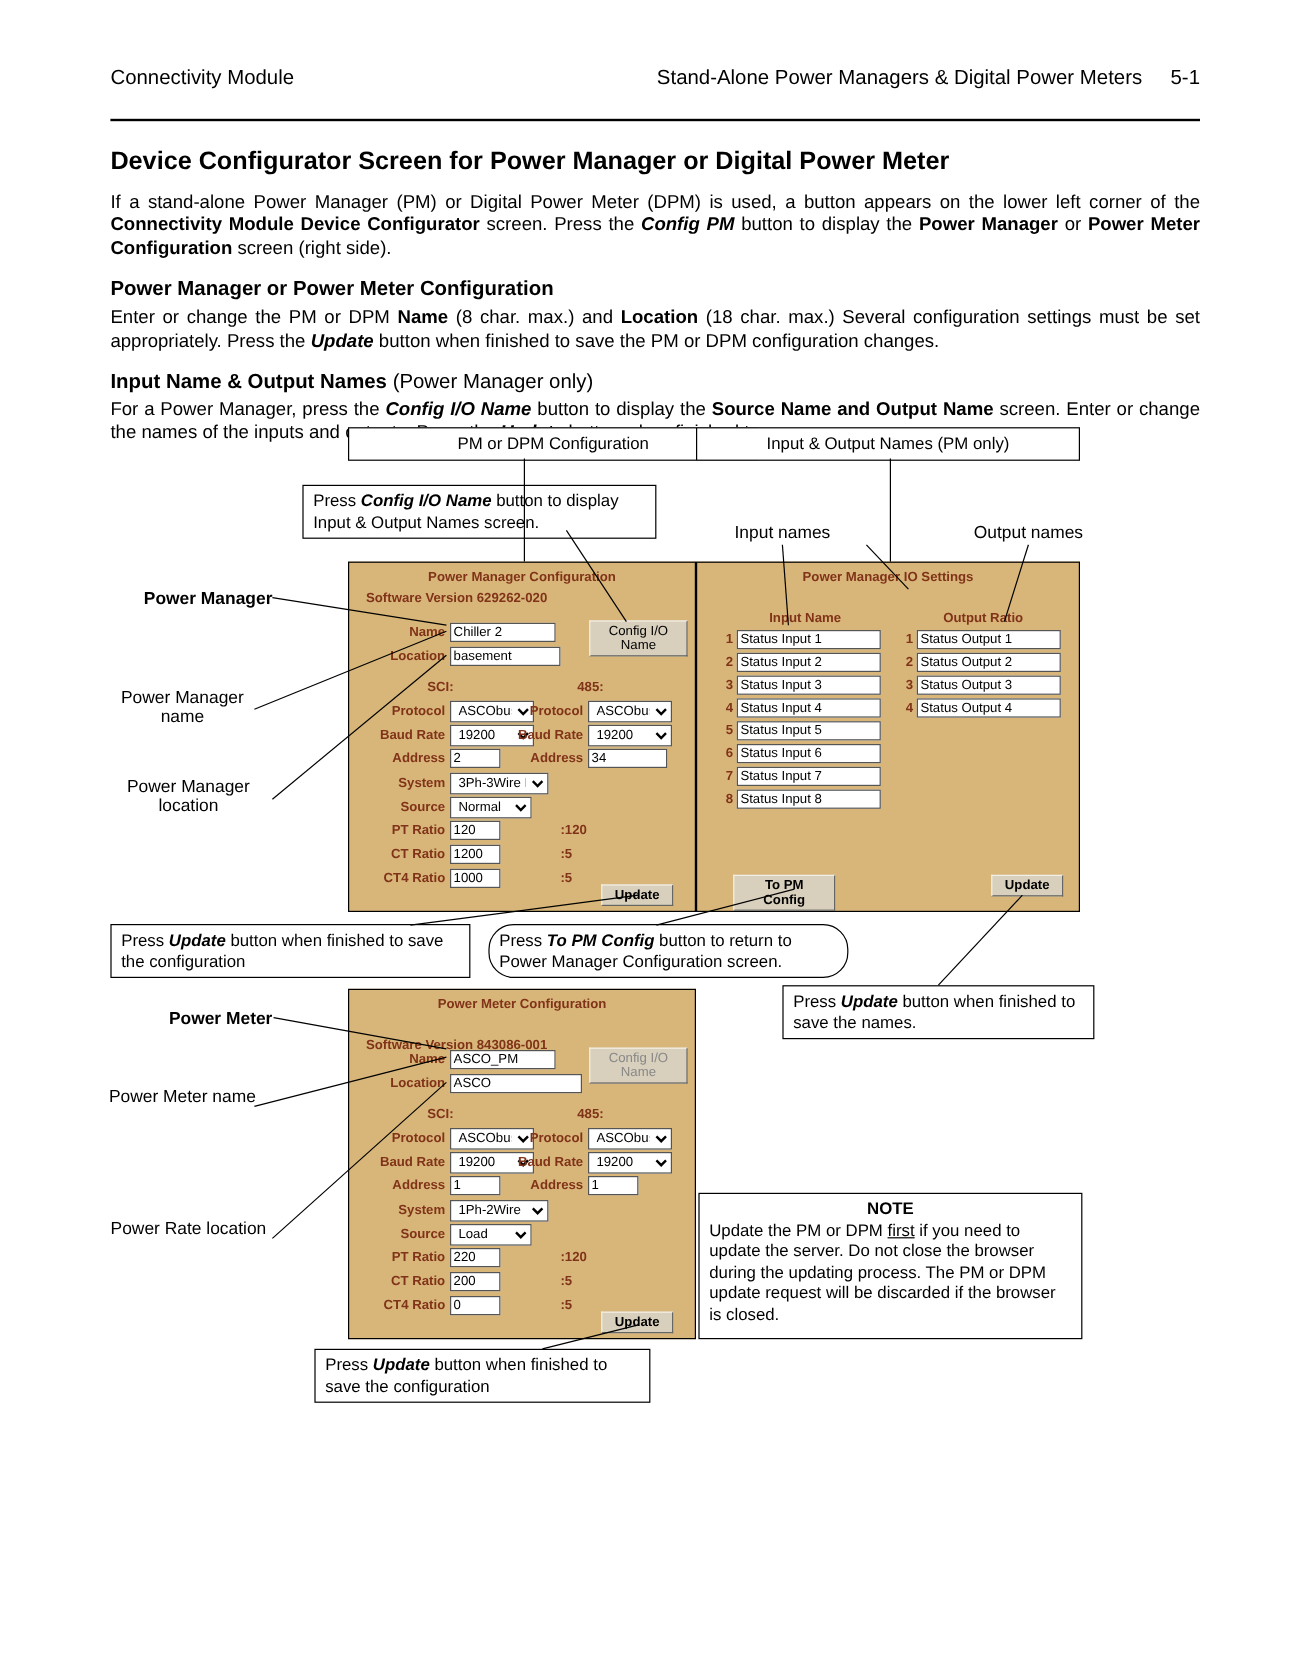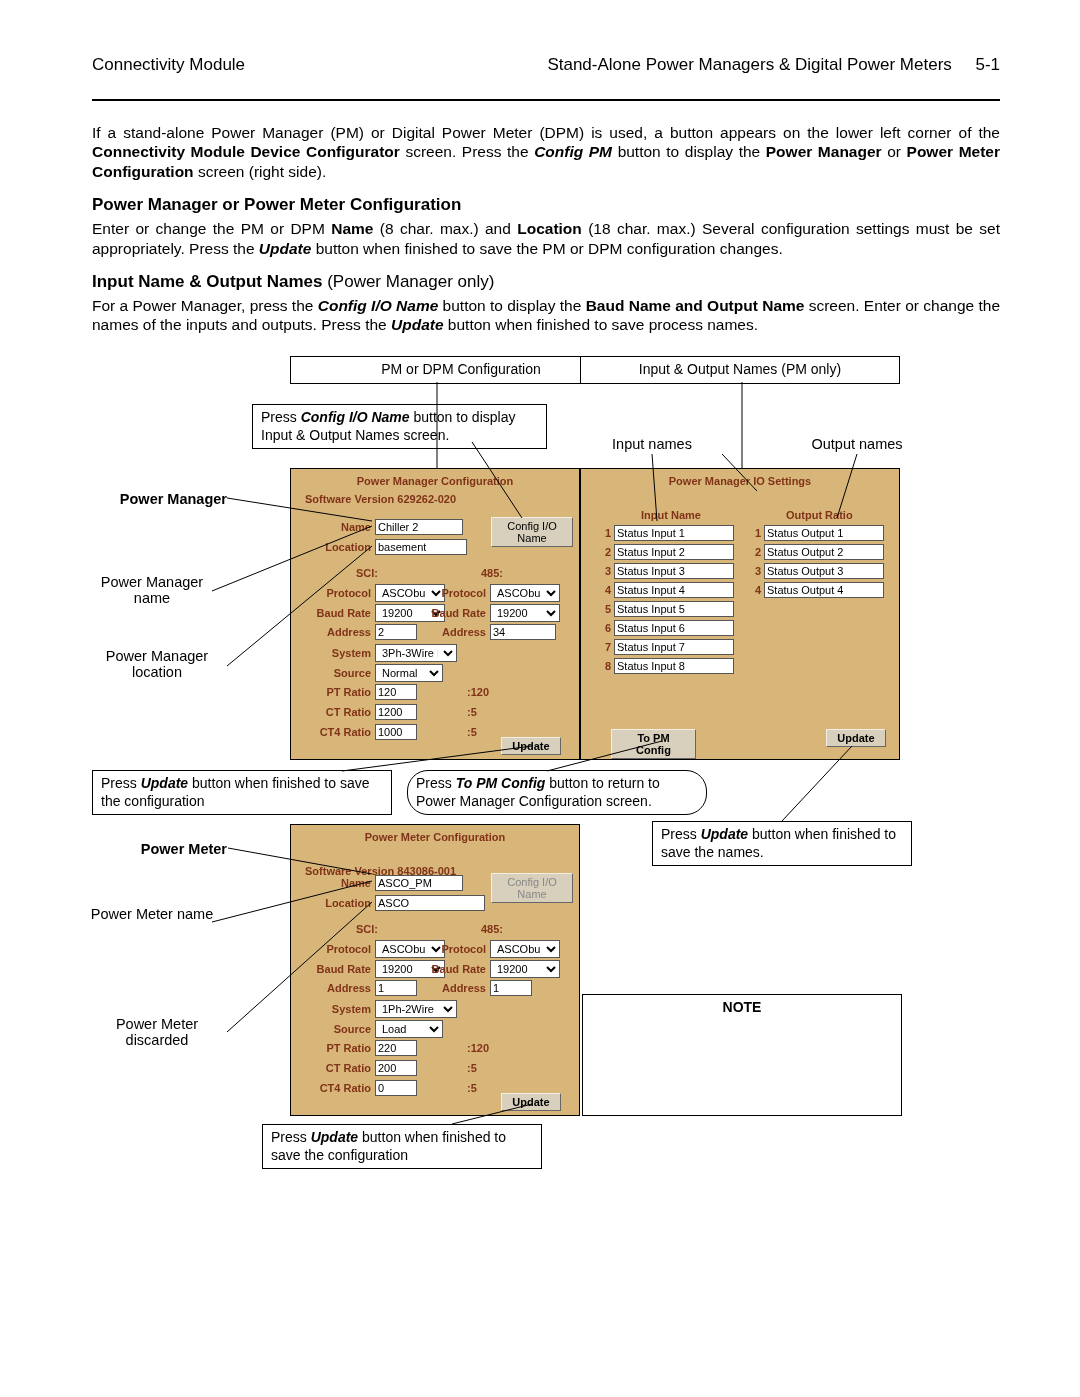--- a/index.html
+++ b/index.html
@@ -177,34 +177,35 @@
 
   <div class="header-row">
     <span>Connectivity Module</span>
     <span>
       <span>Stand-Alone Power Managers &amp; Digital Power Meters</span>&nbsp;&nbsp;&nbsp;&nbsp;
       <span>5-1</span>
     </span>
   </div>
   <div class="hr"></div>
 
+  <h1>Device Configurator Screen for Power Manager or Digital Power Meter</h1>
   <p class="body">
     <span>If a stand-alone Power Manager (PM) or Digital Power Meter (DPM) is used, a button appears on the lower left corner of the </span><b>Connectivity Module Device Configurator</b><span> screen.  Press the </span><b><i>Config PM</i></b><span> button to display the </span><b>Power Manager</b><span> or </span><b>Power Meter Configuration</b><span> screen (right side).</span>
   </p>
 
   <h2>Power Manager or Power Meter Configuration</h2>
   <p class="body">
     <span>Enter or change the PM or DPM </span><b>Name</b><span> (8 char. max.) and </span><b>Location</b><span> (18 char. max.)  Several configuration settings must be set appropriately.  Press the </span><b><i>Update</i></b><span> button when finished to save the PM or DPM configuration changes.</span>
   </p>
 
   <h2>
     <span style="font-weight:bold">Input Name &amp; Output Names </span><span style="font-weight:normal">(Power Manager only)</span>
   </h2>
   <p class="body">
-    <span>For a Power Manager, press the </span><b><i>Config I/O Name</i></b><span> button to display the </span><b>Baud Name and Output Name</b><span> screen. Enter or change the names of the inputs and outputs. Press the </span><b><i>Update</i></b><span> button when finished to save process names.</span>
+    <span>For a Power Manager, press the </span><b><i>Config I/O Name</i></b><span> button to display the </span><b>Source Name and Output Name</b><span> screen. Enter or change the names of the inputs and outputs. Press the </span><b><i>Update</i></b><span> button when finished to save process names.</span>
   </p>
 
   <div class="figure-area">
 
     <div class="callout" style="left:198px; top:0px; width:342px; text-align:center;">PM or DPM Configuration</div>
     <div class="callout" style="left:160px; top:48px; width:295px;">
       <span>Press </span><b><i>Config I/O Name</i></b><span> button to display Input &amp; Output Names screen.</span>
     </div>
 
     <div class="callout" style="left:488px; top:0px; width:320px; text-align:center;">Input &amp; Output Names (PM only)</div>
@@ -351,21 +352,21 @@
     </div>
     <div class="callout" style="left:315px; top:414px; width:300px;border-radius:21px;">
       <span>Press </span><b><i>To PM Config</i></b><span> button to return to Power Manager Configuration screen.</span>
     </div>
     <div class="callout" style="left:560px; top:465px; width:260px;">
       <span>Press </span><b><i>Update</i></b><span> button when finished to save the names.</span>
     </div>
 
     <div class="label" style="left:-5px; top:485px; width:140px; font-weight:bold;">Power Meter</div>
     <div class="label" style="left:-5px; top:550px; width:130px; text-align:center;"><span>Power Meter name</span></div>
-    <div class="label" style="left:-5px; top:660px; width:140px; text-align:center;"><span>Power Meter discarded</span></div>
+    <div class="label" style="left:-5px; top:660px; width:140px; text-align:center;"><span>Power Rate location</span></div>
 
     <div class="panel" style="left:198px; top:468px; width:290px; height:292px;">
       <div class="panel-title" style="top:6px;">Power Meter Configuration</div>
       <div class="sw-version" style="left:14px; top:24px;margin-top:16px;">Software Version  843086-001</div>
 
       <div class="fld" style="left:0px; top:50px;">
         <span class="fld-lbl" style="width:80px;">Name</span>
         <input style="width: 88px;" value="ASCO_PM">
       </div>
       <button class="btn3d disabled" style="left:200px; top:48px; width:82px;">Config I/O Name</button>
@@ -423,20 +424,21 @@
       <div class="fld" style="left:0px; top:255px;">
         <span class="fld-lbl" style="width:80px;">CT4 Ratio</span>
         <input style="width: 42px;" value="0">
           <span class="suffix" style="margin-left:50px;">:5</span>
       </div>
       <button class="btn3d" style="left:210px; top:268px; width:60px;">Update</button>
     </div>
 
     <div class="callout" style="left:490px; top:638px; width:320px; height:122px;">
       <div style="text-align:center; font-weight:bold;">NOTE</div>
+      <div><span>Update the PM or DPM </span><span style="text-decoration:underline">first</span><span> if you need to update the server. Do not close the browser during the updating process. The PM or DPM update request will be discarded if the browser is closed.</span></div>
     </div>
 
     <div class="callout" style="left:170px; top:768px; width:280px;">
       <span>Press </span><b><i>Update</i></b><span> button when finished to save the configuration</span>
     </div>
 
     <svg class="lines" viewBox="0 0 900 830">
       <g stroke="#000" stroke-width="1" fill="none">
         <line x1="345" y1="26" x2="345" y2="112"></line>
         <line x1="650" y1="26" x2="650" y2="112"></line>

